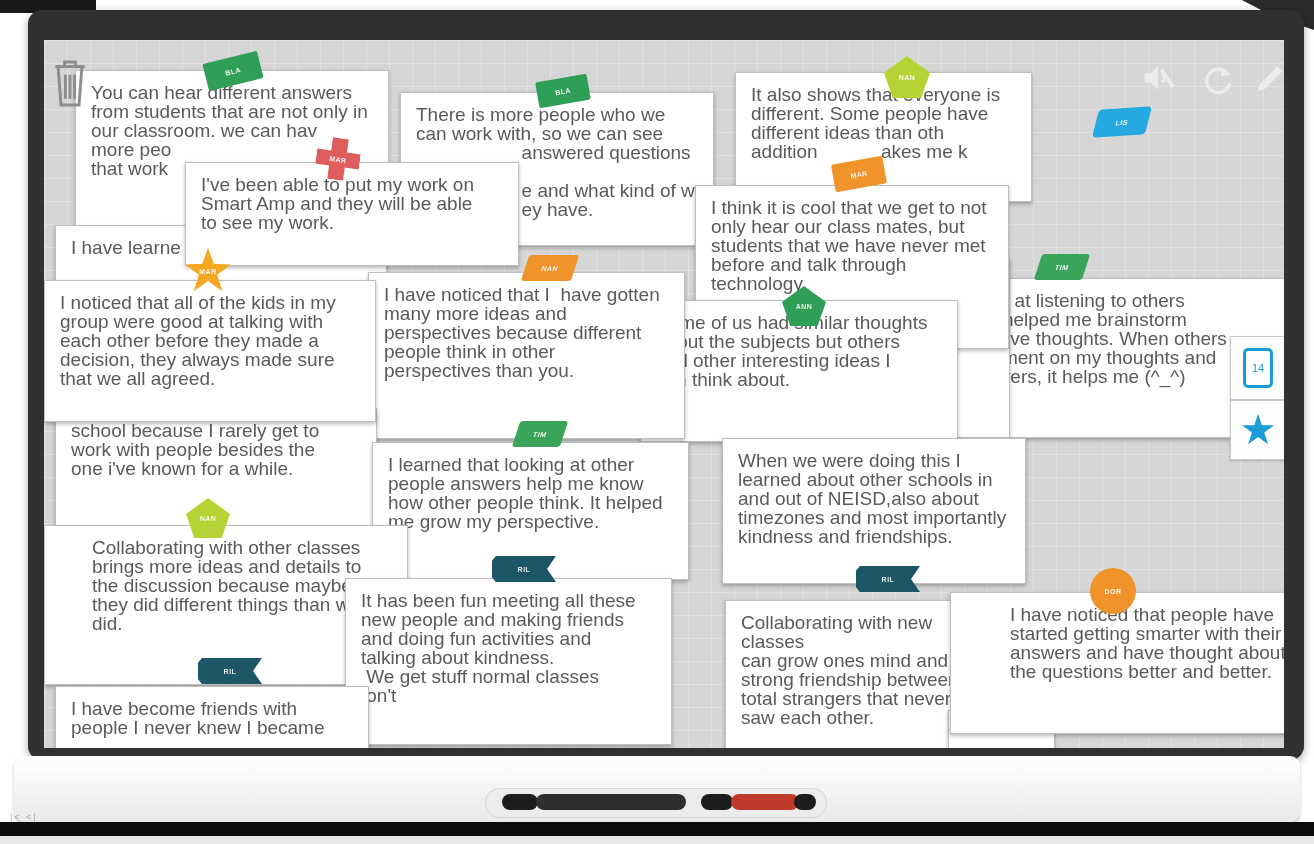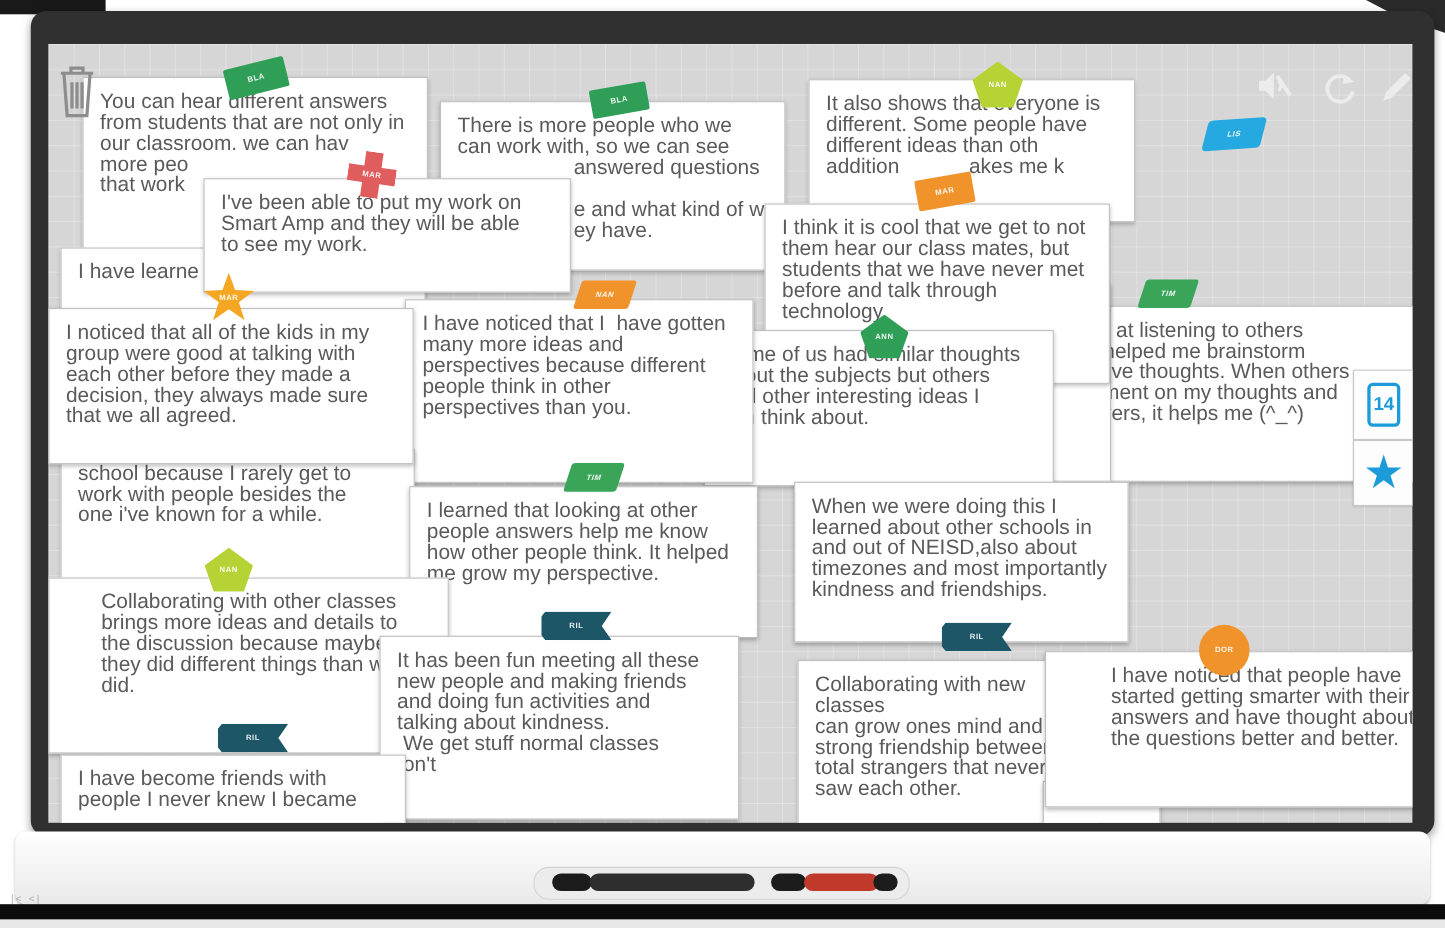--- a/index.html
+++ b/index.html
@@ -38,21 +38,21 @@
   .shape-cross{clip-path:polygon(32% 0,68% 0,68% 32%,100% 32%,100% 68%,68% 68%,68% 100%,32% 100%,32% 68%,0 68%,0 32%,32% 32%);border-radius:6px;}
   .shape-flag{clip-path:polygon(6% 0,100% 0,86% 50%,100% 100%,6% 100%,0 82%,0 18%);}
   .shape-circle{border-radius:50%;}
   .shape-para{ }
 
   
   .icon-btn{position:absolute;cursor:pointer;}
   .side-btn{position:absolute;width:54px;background:#fdfdfd;border:1px solid #c9c9c9;
     display:flex;align-items:center;justify-content:center;box-shadow:0 1px 2px rgba(0,0,0,.2);}
   .tab-ic{width:24px;height:34px;border:3px solid #1b9cd8;border-radius:5px;display:flex;align-items:center;justify-content:center;}
-  .tab-ic span{font-size:17px;font-weight:bold;color:#1b9cd8;}
+  .tab-ic span{font-size:11px;font-weight:normal;color:#1b9cd8;}
   .star-glyph{font-size:42px;color:#1b9cd8;line-height:1;}
 </style>
 </head>
 <body>
 
 <div id="stage">
 
   <div class="corner-tab"></div>
   <div class="corner-wedge"></div>
 
@@ -91,21 +91,21 @@
     <div class="note" style="left:11px;top:185px;width:330px;height:78px;">
         <div class="note-text">I have learne</div>
       </div>
     <div class="note" style="left:141px;top:122px;width:332px;height:102px;">
         <div class="note-text">I've been able to put my work on
 Smart Amp and they will be able
 to see my work.</div>
       </div>
     <div class="note" style="left:651px;top:145px;width:312px;height:162px;">
         <div class="note-text">I think it is cool that we get to not
-them hear our class mates, but
+only hear our class mates, but
 students that we have never met
 before and talk through
 technology</div>
       </div>
     <div class="note" style="left:596px;top:260px;width:316px;height:140px;">
         <div class="note-text">Some of us had similar thoughts
 about the subjects but others
 had other interesting ideas I
 can think about.</div>
       </div>

